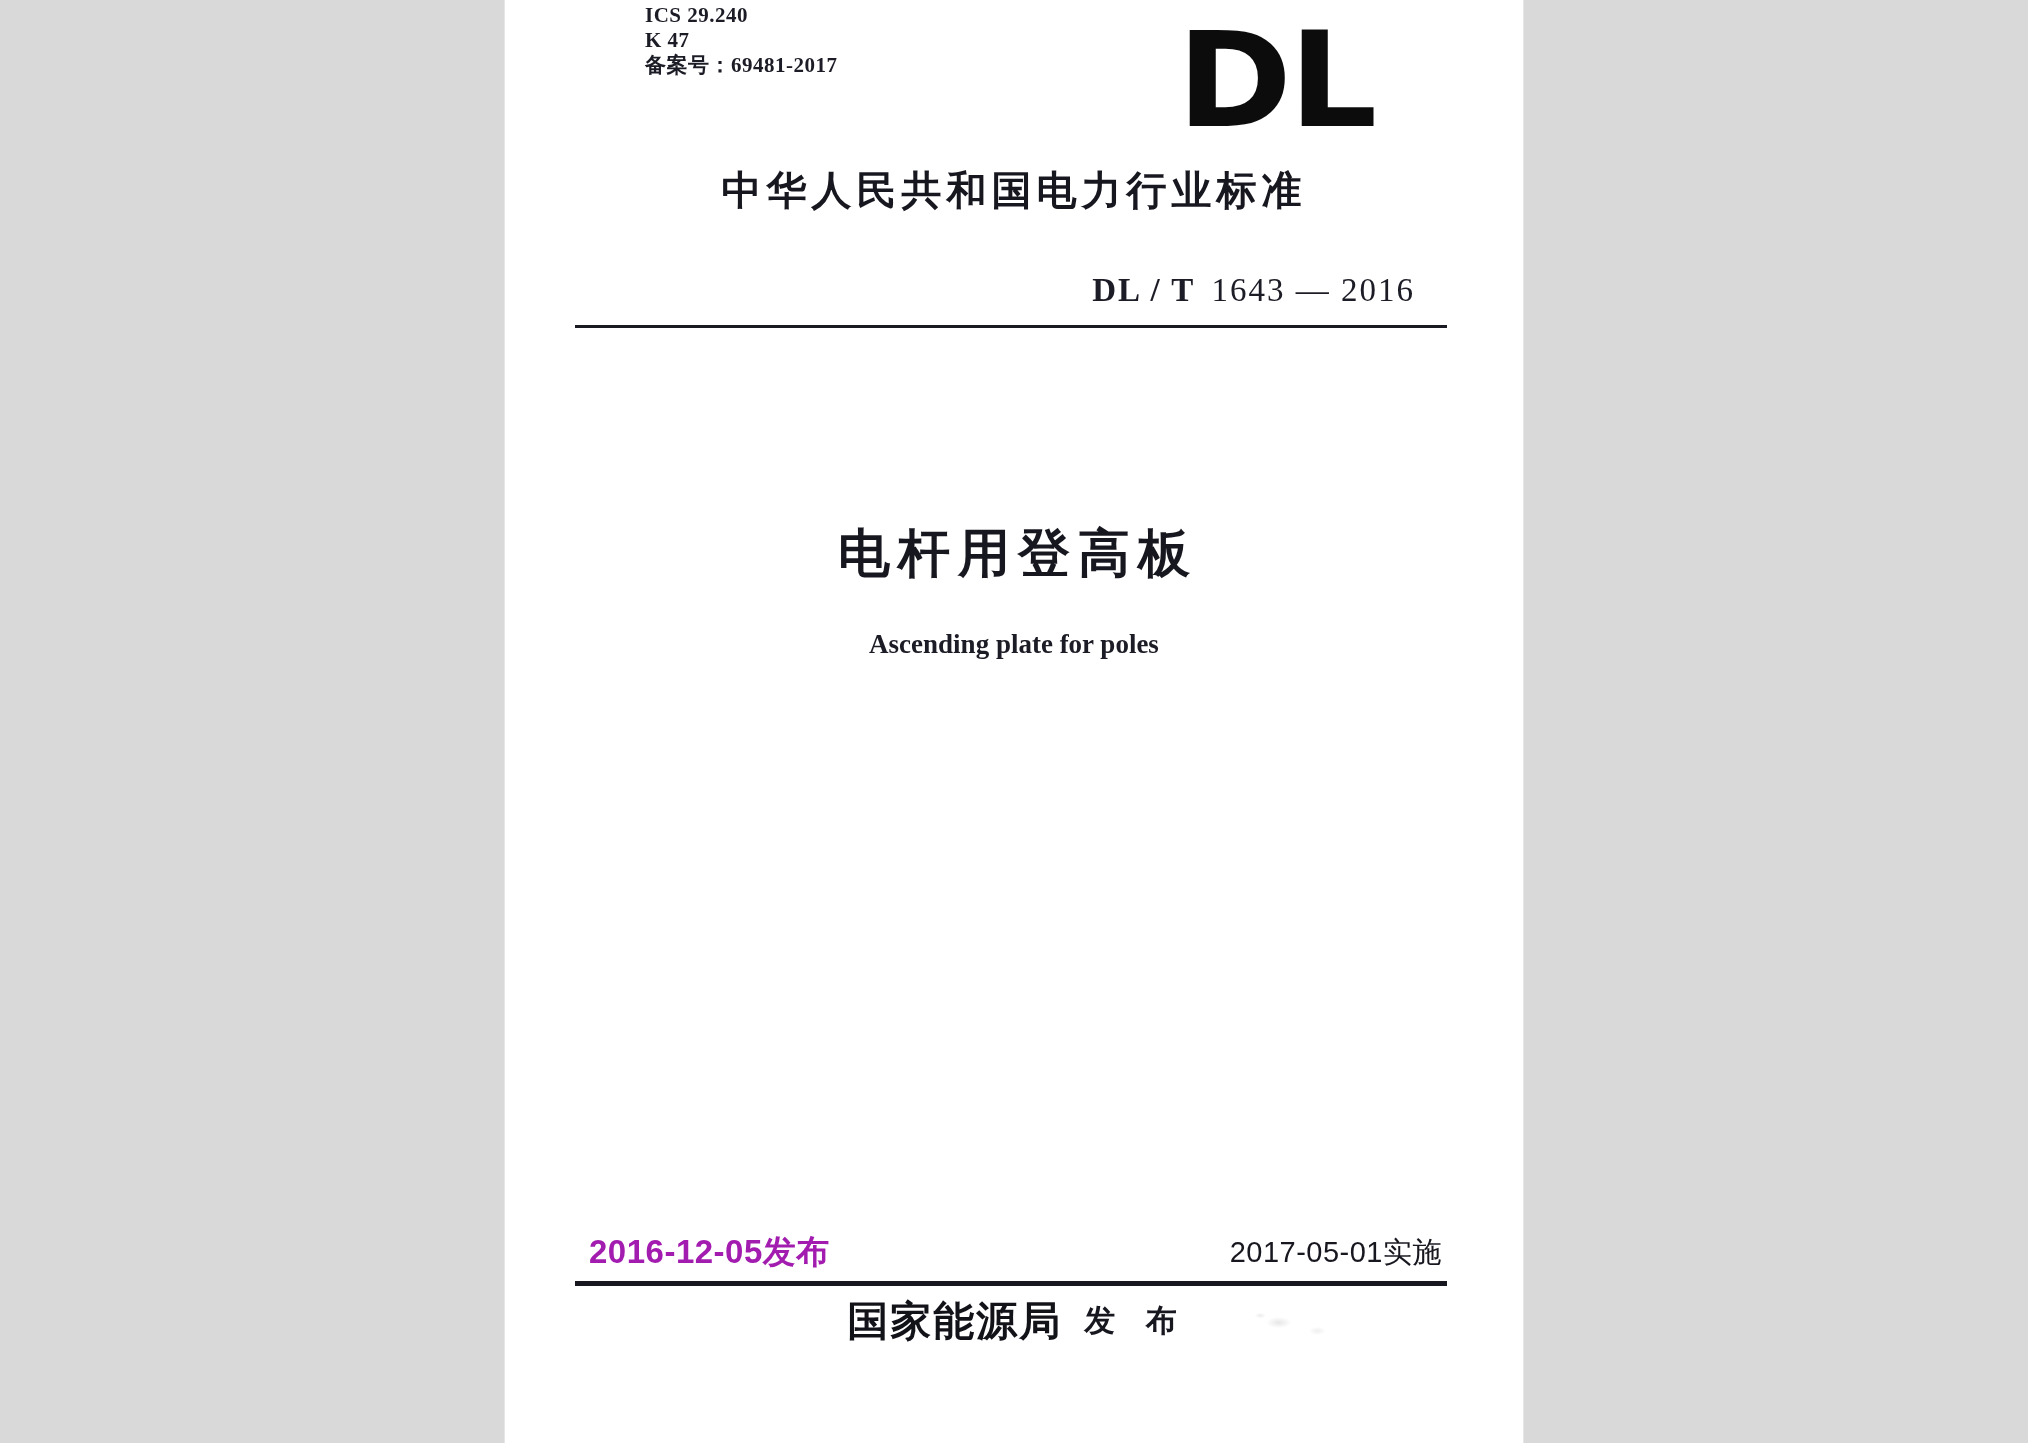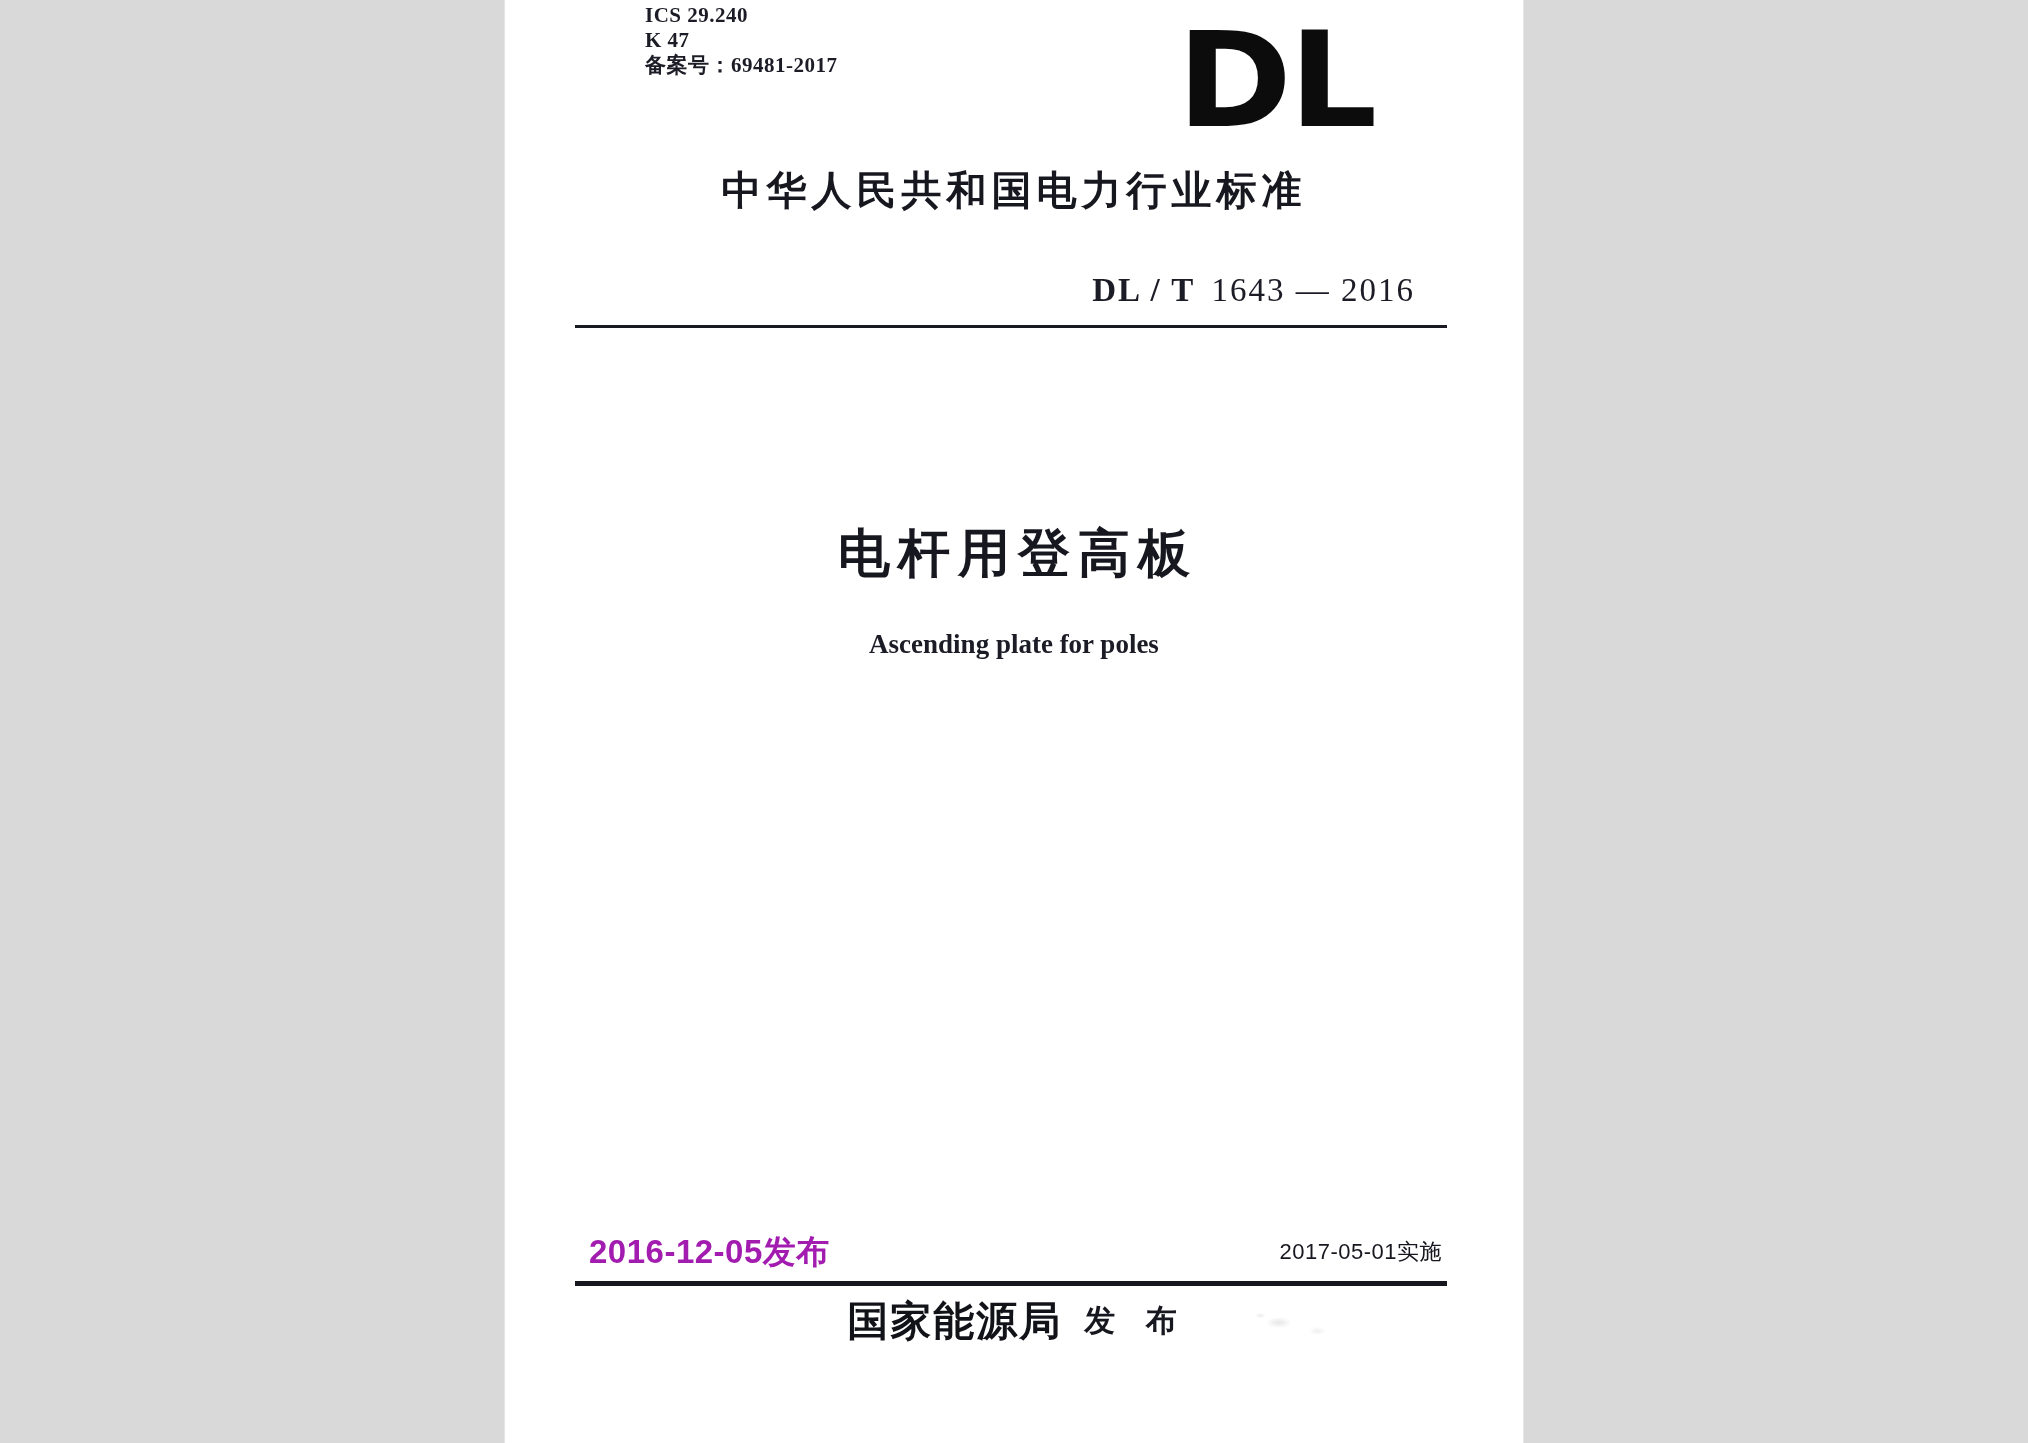--- a/index.html
+++ b/index.html
@@ -138,21 +138,21 @@
     letter-spacing: 0.5px;
     color: #a21caf;
     white-space: nowrap;
   }
   .implement-date {
     position: absolute;
     right: 81px;
     top: 1235px;
     font-family: "Liberation Sans", "DejaVu Sans", sans-serif;
     font-weight: 500;
-    font-size: 22px;
+    font-size: 29px;
     line-height: 34px;
     letter-spacing: 0.5px;
     color: #17171f;
     white-space: nowrap;
   }
   .rule-bottom {
     position: absolute;
     left: 70px;
     top: 1281px;
     width: 872px;

